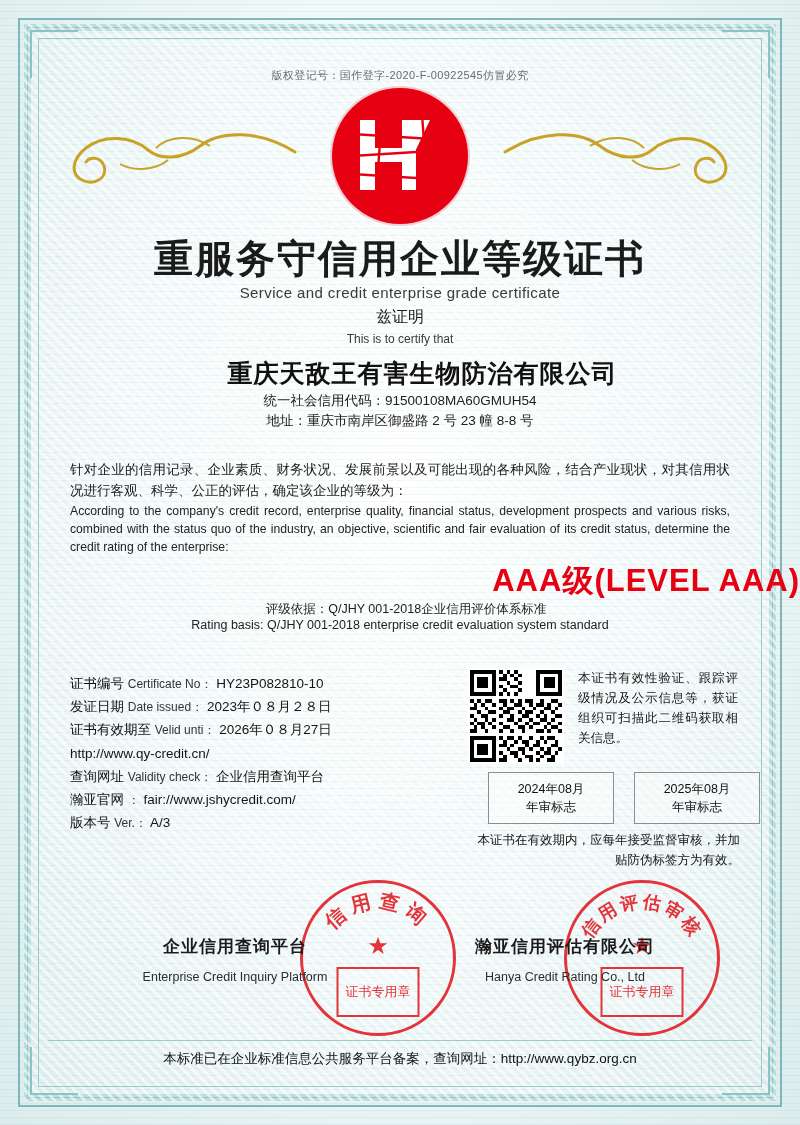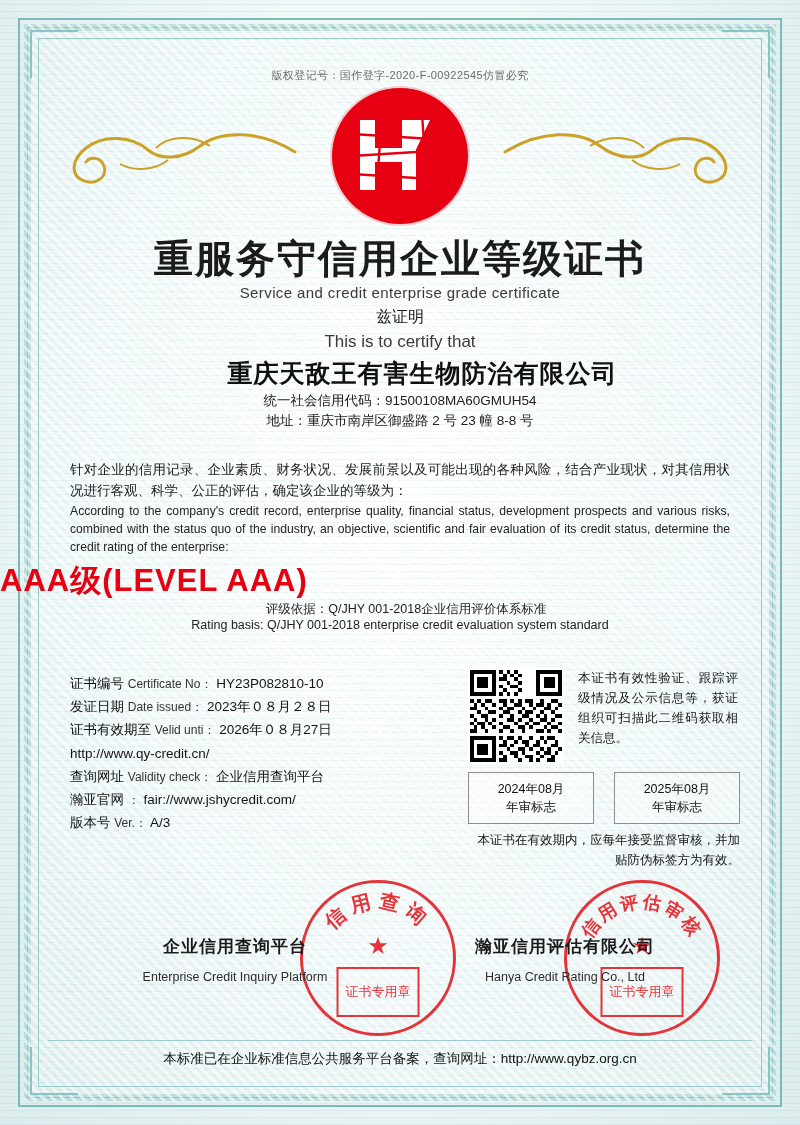--- a/index.html
+++ b/index.html
@@ -78,21 +78,21 @@
   .title-en{
     position:absolute;top:284px;left:0;right:0;text-align:center;
     font-size:15px;color:#3a3a3a;letter-spacing:.4px;
   }
   .certify-cn{
     position:absolute;top:307px;left:0;right:0;text-align:center;
     font-size:16px;color:#1b1b1b;
   }
   .certify-en{
     position:absolute;top:332px;left:0;right:0;text-align:center;
-    font-size:17px;color:#3a3a3a;
+    font-size:12px;color:#3a3a3a;
   }
   .company{
     position:absolute;top:357px;left:0;right:0;text-align:center;
     font-size:25px;font-weight:bold;color:#111;letter-spacing:1px;padding-left:45px;
   }
   .usci{
     position:absolute;top:392px;left:0;right:0;text-align:center;
     font-size:13.5px;color:#222;
   }
   .addr{
@@ -100,21 +100,21 @@
     font-size:13.5px;color:#222;
   }
 
   .para{
     position:absolute;left:70px;right:70px;top:460px;
     font-size:13.5px;color:#1b1b1b;line-height:1.55;text-align:justify;
   }
   .para .en{font-size:12.2px;color:#232323;line-height:1.5;}
 
   .level{
-    position:absolute;top:560px;left:0;right:0;text-align:left;
+    position:absolute;top:560px;left:0;right:0;text-align:right;
     color:#e60012;font-size:31px;font-weight:bold;letter-spacing:1px;
   }
   .basis-cn{
     position:absolute;top:601px;left:0;right:0;text-align:center;
     font-size:12.5px;color:#222;padding-left:12px;
   }
   .basis-en{
     position:absolute;top:618px;left:0;right:0;text-align:center;
     font-size:12.5px;color:#222;
   }
@@ -129,21 +129,21 @@
   .qr{
     position:absolute;left:468px;top:668px;width:96px;height:96px;
     background:#fff;padding:2px;box-sizing:border-box;
   }
   .qr canvas, .qr svg{display:block;}
   .qr-note{
     position:absolute;left:578px;top:668px;width:160px;
     font-size:12.5px;color:#151515;line-height:1.6;text-align:justify;
   }
   .seal-boxes{
-    position:absolute;left:468px;top:772px;width:272px;height:52px;
+    position:absolute;left:488px;top:772px;width:272px;height:52px;
     display:flex;gap:20px;
   }
   .seal-box{
     flex:1;border:1px solid #8d8d8d;display:flex;flex-direction:column;
     align-items:center;justify-content:center;font-size:12.5px;color:#111;
     line-height:1.45;background:rgba(255,255,255,.35);
   }
   .foot-note{
     position:absolute;left:468px;top:830px;width:272px;
     font-size:12.5px;color:#151515;line-height:1.6;text-align:right;

